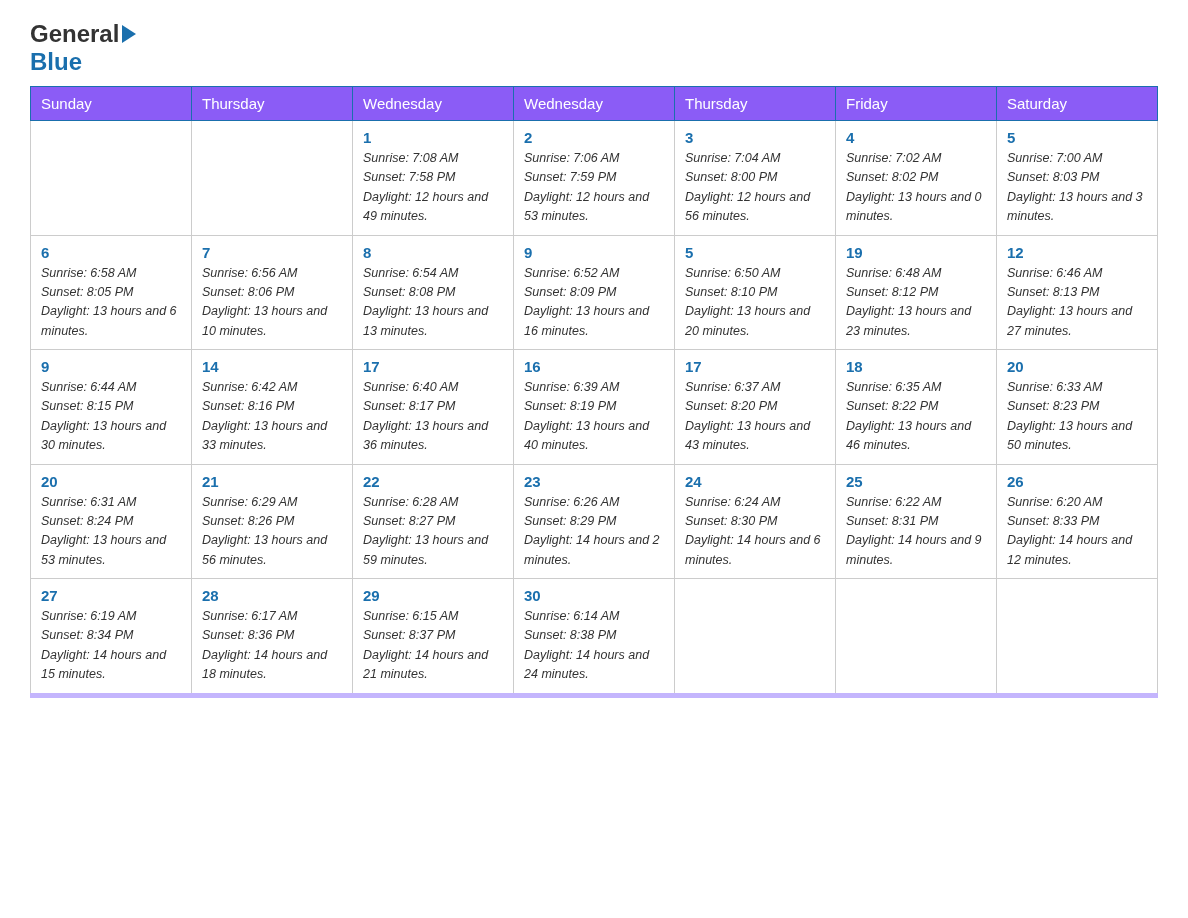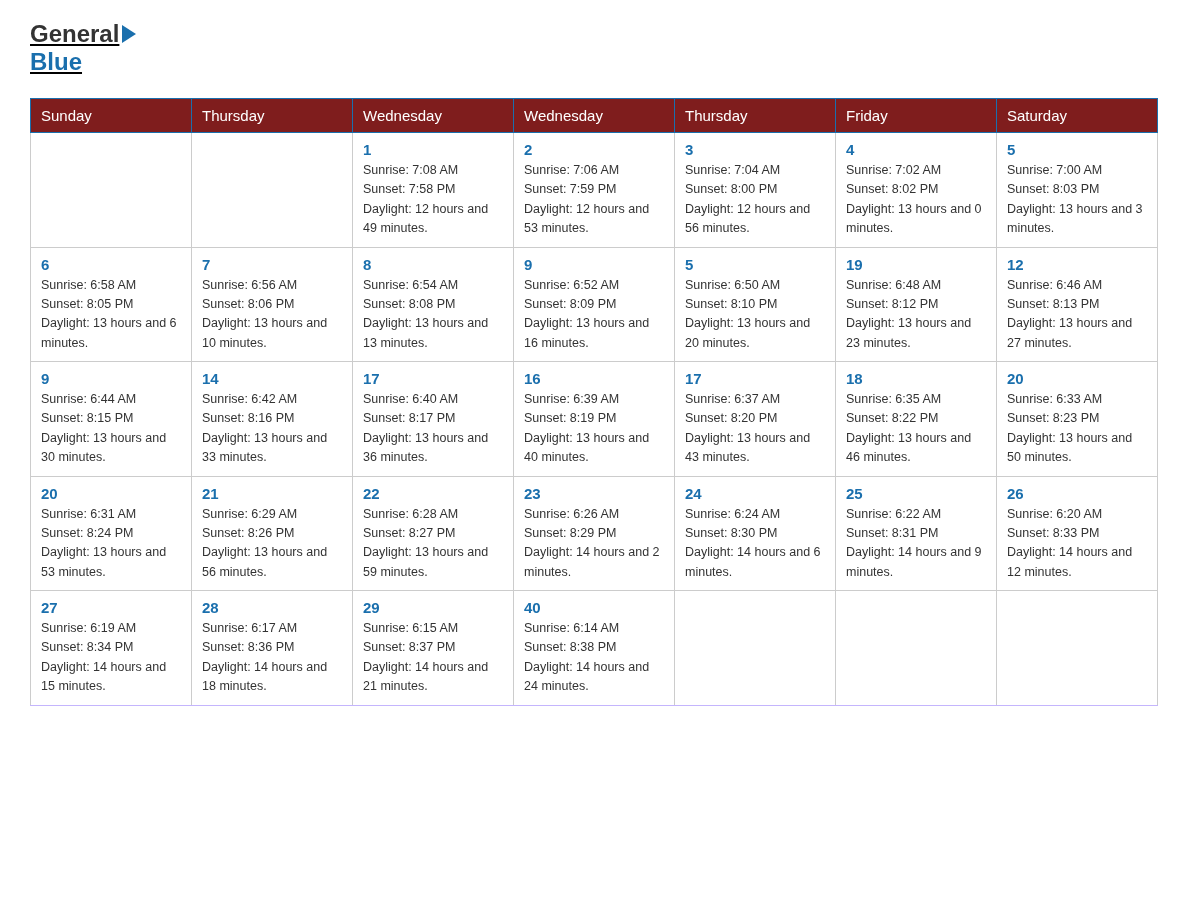--- a/index.html
+++ b/index.html
@@ -7,22 +7,21 @@
       font-family: Arial, sans-serif;
       background: #fff;
       width: 1188px;
       min-height: 918px;
       padding: 20px 30px;
     }
     .header {
       display: flex;
       justify-content: space-between;
       align-items: center;
-      margin-bottom: 22px;
-      text-decoration: underline;
+      margin-bottom: 10px;
     }
     .logo {
       display: flex;
       align-items: center;
       gap: 0px;
     }
     .logo-text {
       font-size: 22px;
       font-weight: bold;
       color: #333;
@@ -43,21 +42,21 @@
       font-size: 20px;
       color: #444;
       margin-top: 4px;
     }
     .calendar {
       width: 100%;
       border-collapse: collapse;
       border: 1px solid #aaa;
     }
     .calendar th {
-      background-color: #7f1d1d;
+      background-color: #8b5cf6;
       color: #fff;
       font-size: 15px;
       font-weight: normal;
       padding: 8px 10px;
       text-align: left;
       border: 1px solid #1a6fad;
     }
     .calendar td {
       vertical-align: top;
       padding: 8px 10px;
@@ -71,29 +70,30 @@
       font-size: 15px;
       font-weight: bold;
       color: #1a6fad;
       display: block;
       margin-bottom: 3px;
     }
     .day-info {
       font-size: 12.5px;
       color: #333;
       line-height: 1.55;
+      font-style: italic;
     }
     .empty-cell {
       background: #fff;
     }
     tr td {
       border-bottom: 2px solid #aaa;
     }
     tr:last-child td {
-      border-bottom: 1px solid #c4b5fd;
+      border-bottom: 5px solid #c4b5fd;
     }
   </style>
 </head>
 <body>
 
 <div class="header">
   <div class="logo">
     <span class="logo-text"><span style="color: rgb(51, 51, 51); font-size: 24px; font-weight: bold;">General</span><span style="display: inline-block; width: 0px; height: 0px; border-left: 14px solid rgb(26, 111, 173); border-top: 9px solid transparent; border-bottom: 9px solid transparent; margin-left: 3px; vertical-align: middle; position: relative; top: -2px;"></span><br><span style="color: rgb(26, 111, 173); font-size: 24px; font-weight: bold;">Blue</span></span>
   </div>
   <div class="title-block">
@@ -236,21 +236,21 @@
         </td>
         <td>
           <span class="day-number">28</span>
           <div class="day-info">Sunrise: 6:17 AM<br>Sunset: 8:36 PM<br>Daylight: 14 hours and 18 minutes.</div>
         </td>
         <td>
           <span class="day-number">29</span>
           <div class="day-info">Sunrise: 6:15 AM<br>Sunset: 8:37 PM<br>Daylight: 14 hours and 21 minutes.</div>
         </td>
         <td>
-          <span class="day-number">40</span>
+          <span class="day-number">30</span>
           <div class="day-info">Sunrise: 6:14 AM<br>Sunset: 8:38 PM<br>Daylight: 14 hours and 24 minutes.</div>
         </td>
         <td class="empty-cell"></td>
         <td class="empty-cell"></td>
         <td class="empty-cell"></td>
       </tr>
     </tbody>
 </table>
 
 </body></html>

